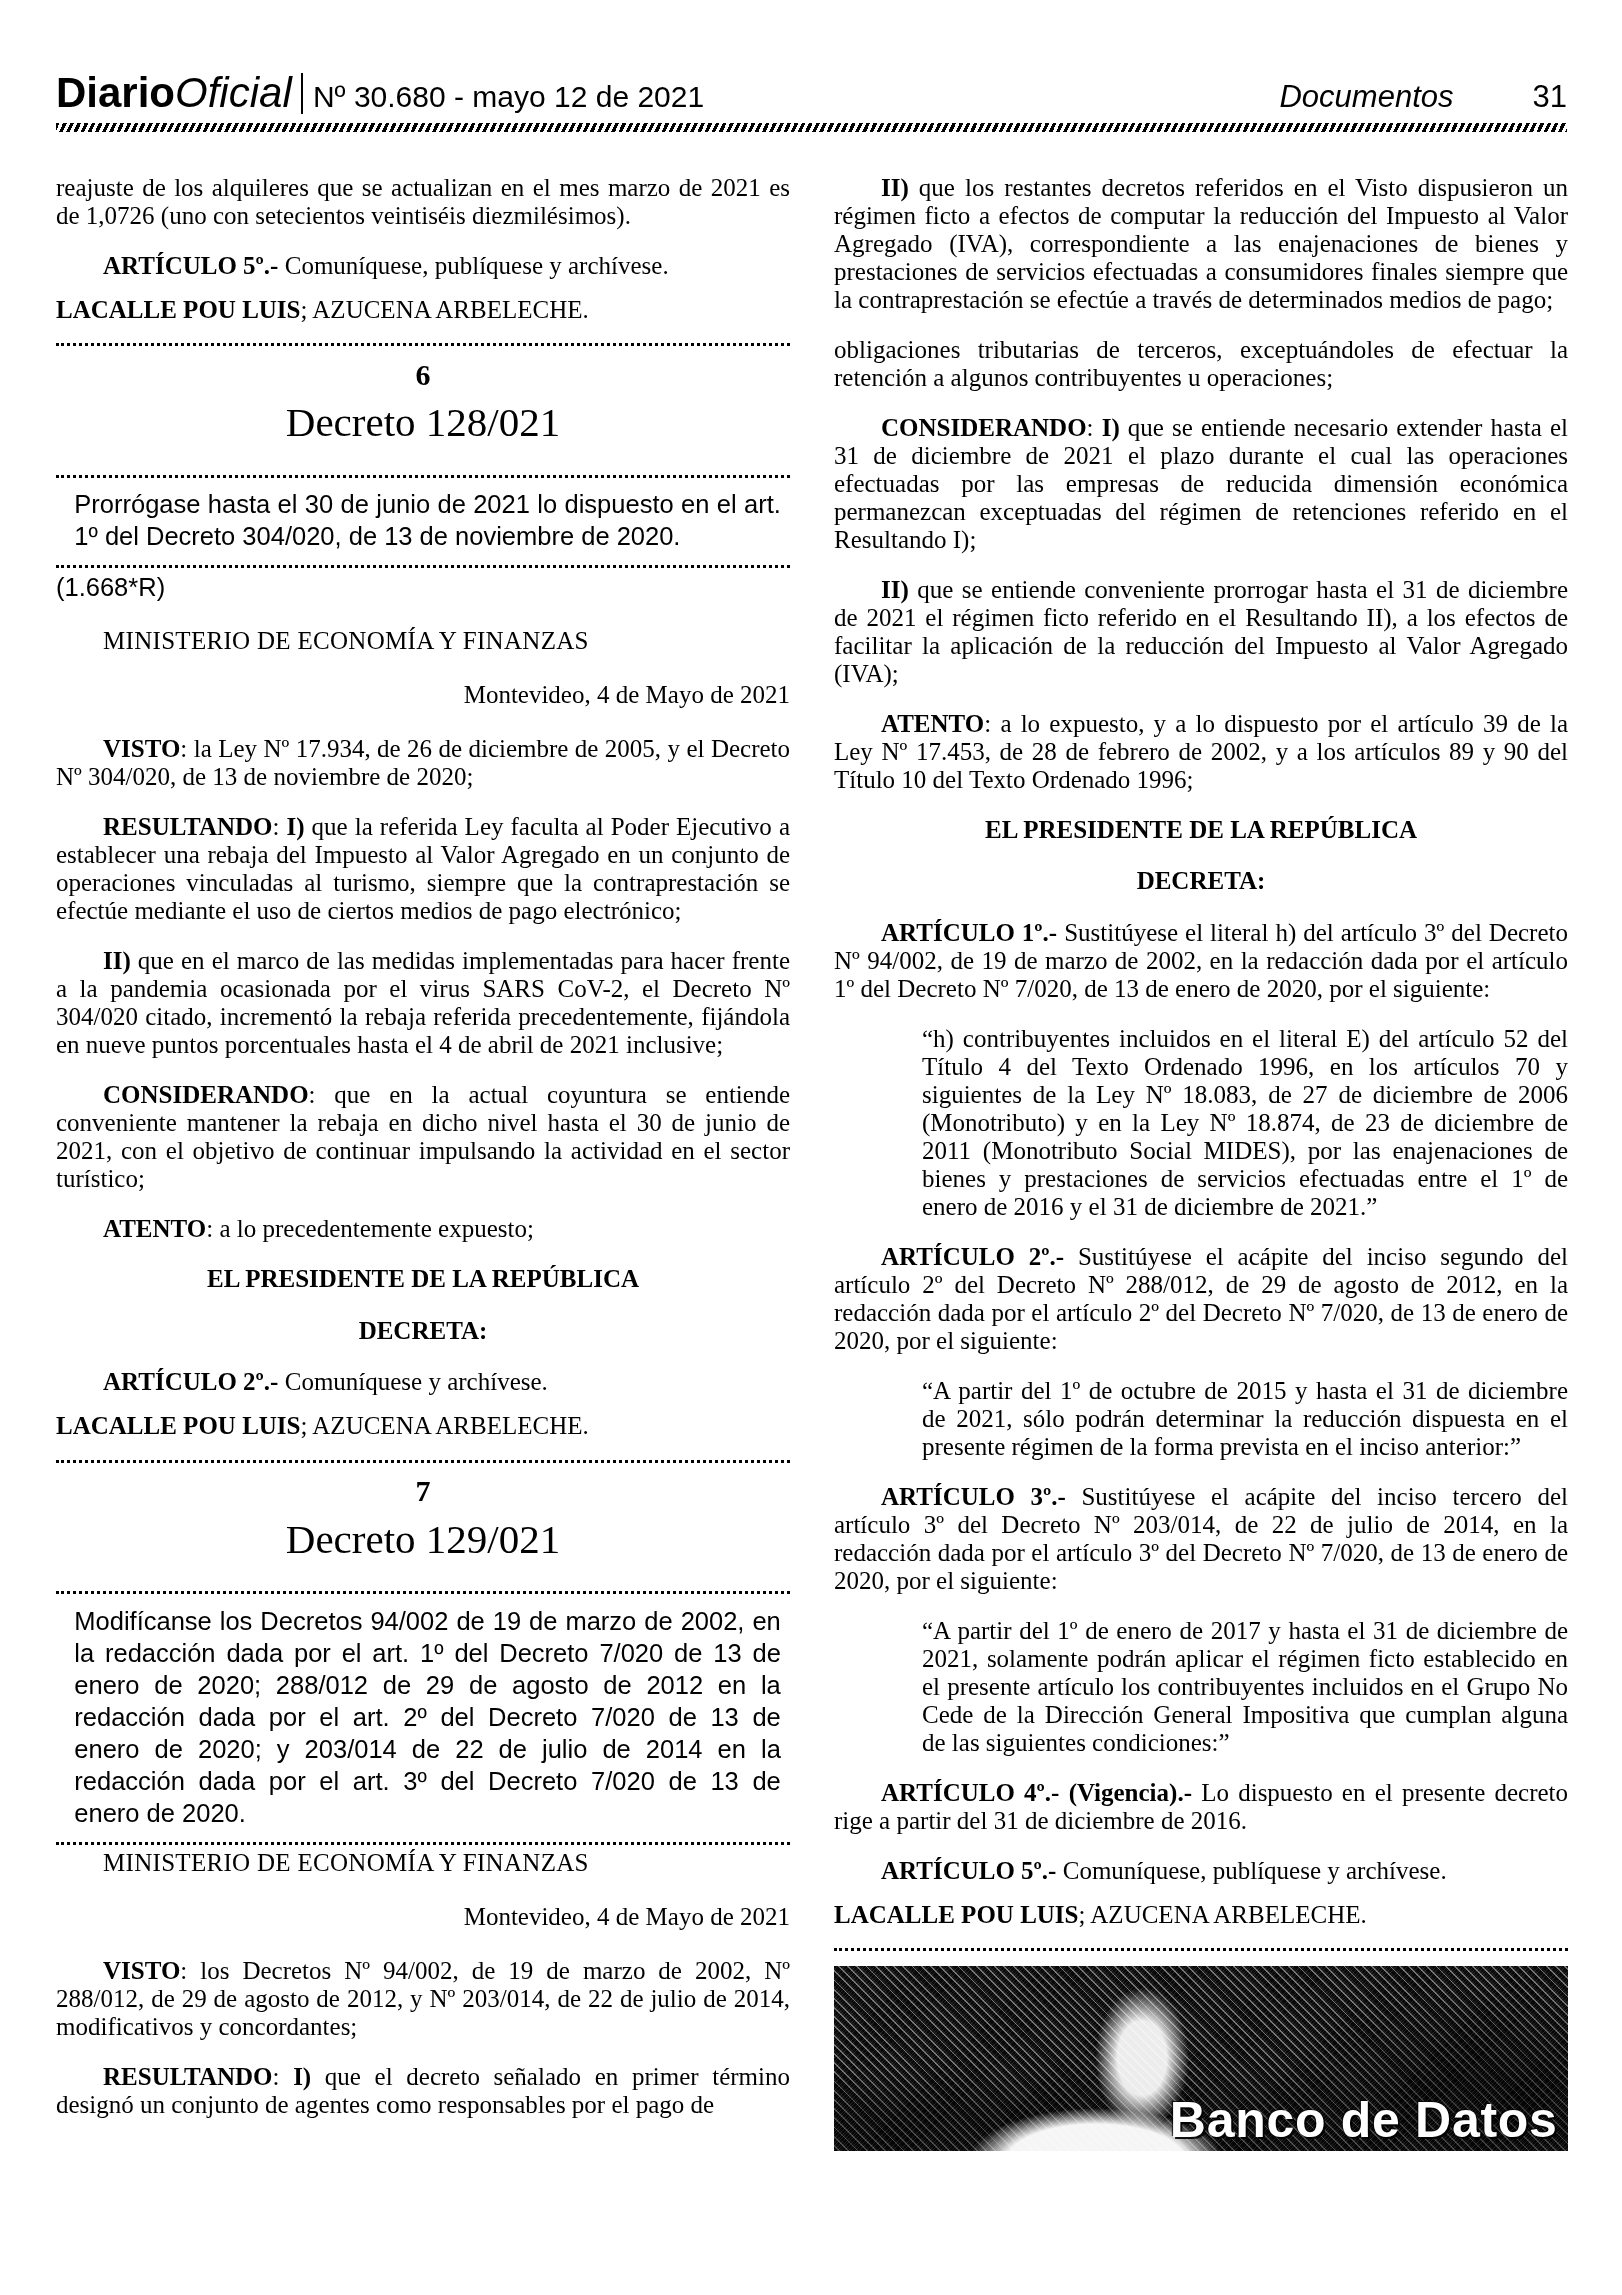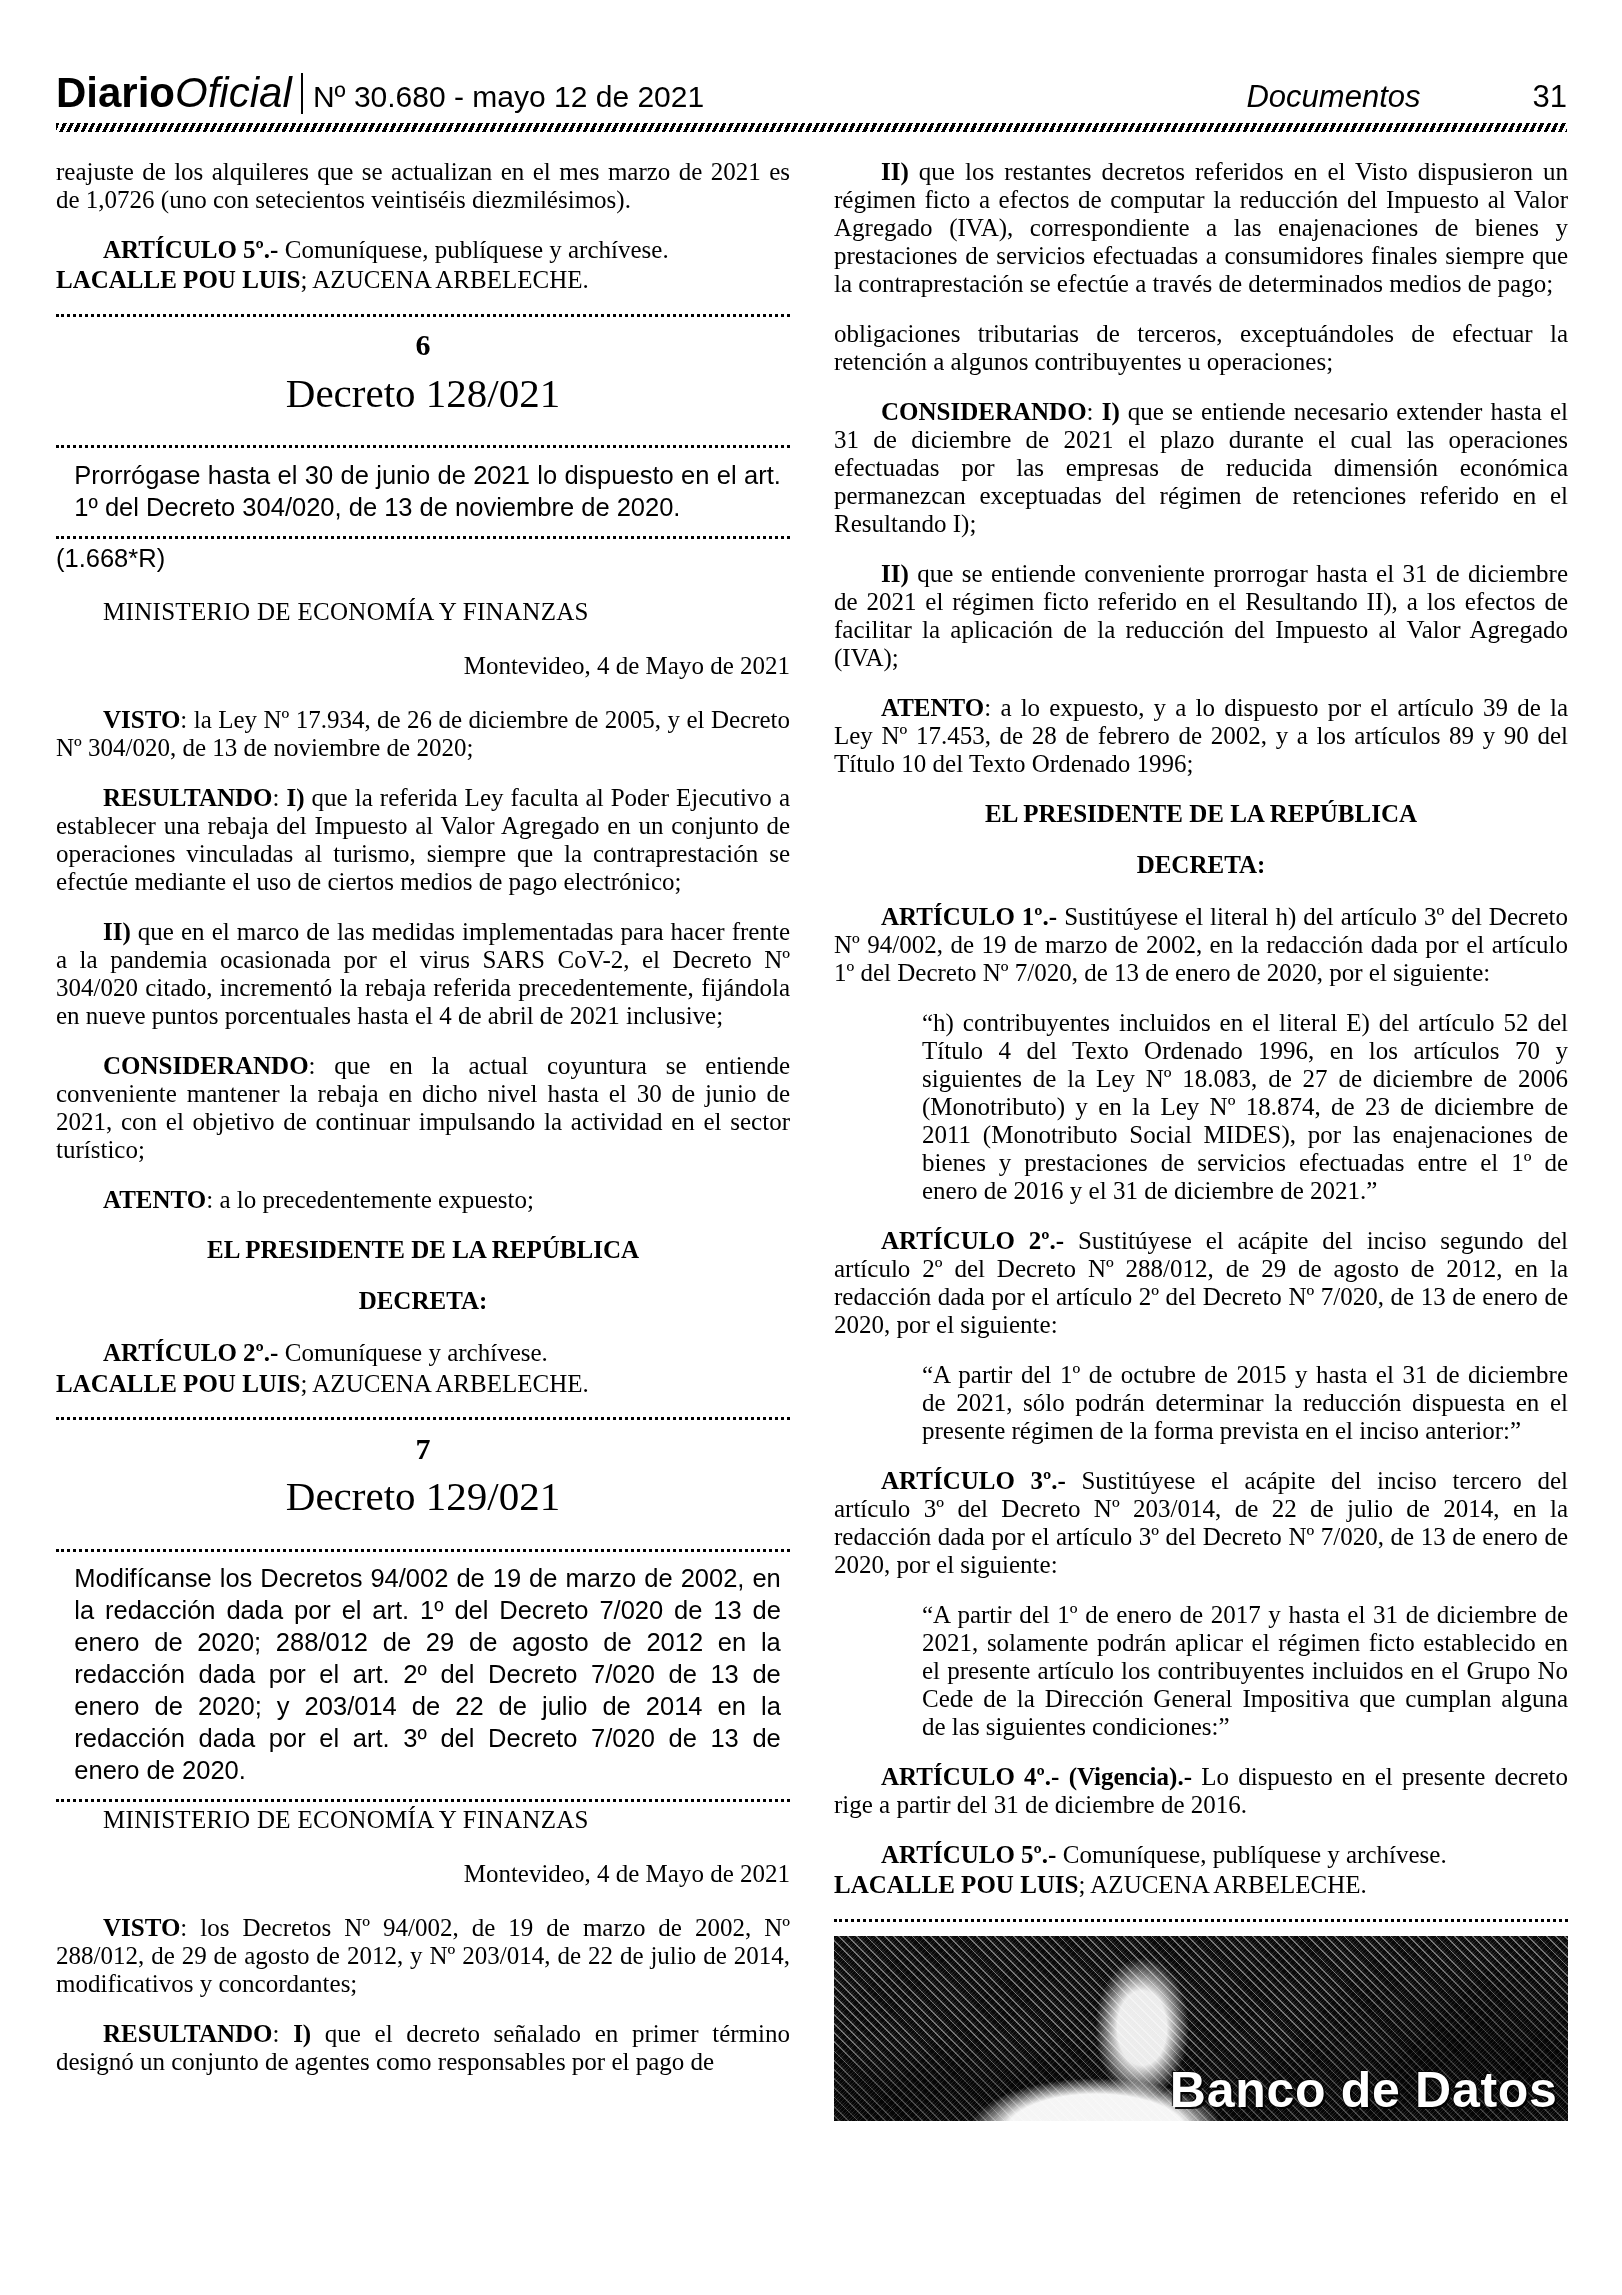--- a/index.html
+++ b/index.html
@@ -15,33 +15,33 @@
     font-family:"Liberation Serif","DejaVu Serif",serif;
   }
   
   .masthead{display:flex;justify-content:space-between;align-items:flex-end;height:51px;}
   .mast-left{display:flex;align-items:flex-end;gap:7px;}
   .brand{font-family:"Liberation Sans","DejaVu Sans",sans-serif;font-size:42px;line-height:1;white-space:nowrap;}
   .brand .bold{font-weight:700;}
   .brand .ital{font-style:italic;font-weight:400;}
   .mast-divider{width:2px;height:41px;background:#000;margin:0 2.6px;}
   .issue{font-family:"Liberation Sans","DejaVu Sans",sans-serif;font-size:30px;line-height:1.15;white-space:nowrap;}
-  .mast-right{display:flex;align-items:flex-end;gap:112px;font-family:"Liberation Sans","DejaVu Sans",sans-serif;}
+  .mast-right{display:flex;align-items:flex-end;gap:79px;font-family:"Liberation Sans","DejaVu Sans",sans-serif;}
   .section-name{font-style:italic;font-size:31px;line-height:1.1;}
   .page-num{font-size:31px;line-height:1.1;}
   .hatch-rule{
     height:8.5px;margin-top:9.2px;
     background:repeating-linear-gradient(115deg,#000 0 3.3px,#fff 3.3px 6.5px);
   }
   
   .cols{display:flex;gap:44px;margin-top:26px;}
   .col{width:734px;flex:0 0 734px;font-size:25px;line-height:28px;}
   
   p{margin:0 0 22px;}
-  .just{text-align:justify;}
+  .just{text-align:justify;margin-top:16px;}
   .ind{text-indent:47px;}
   .tight{margin-bottom:2.6px;}
   .sig{margin-bottom:19.6px;}
   .rule{border:none;border-top:3.3px dotted #000;height:0;margin:17px 0 14.4px;}
   .num{font-weight:700;font-size:30px;text-align:center;margin:9.2px 0 11.8px;}
   .decree-title{font-size:41px;line-height:1.1;text-align:center;margin:0 0 29px;}
   .summary-box{
     border-top:3.3px dotted #000;border-bottom:3.3px dotted #000;
     padding:10.5px 9.2px 13px 18.3px;margin:0 0 3.9px;
   }

